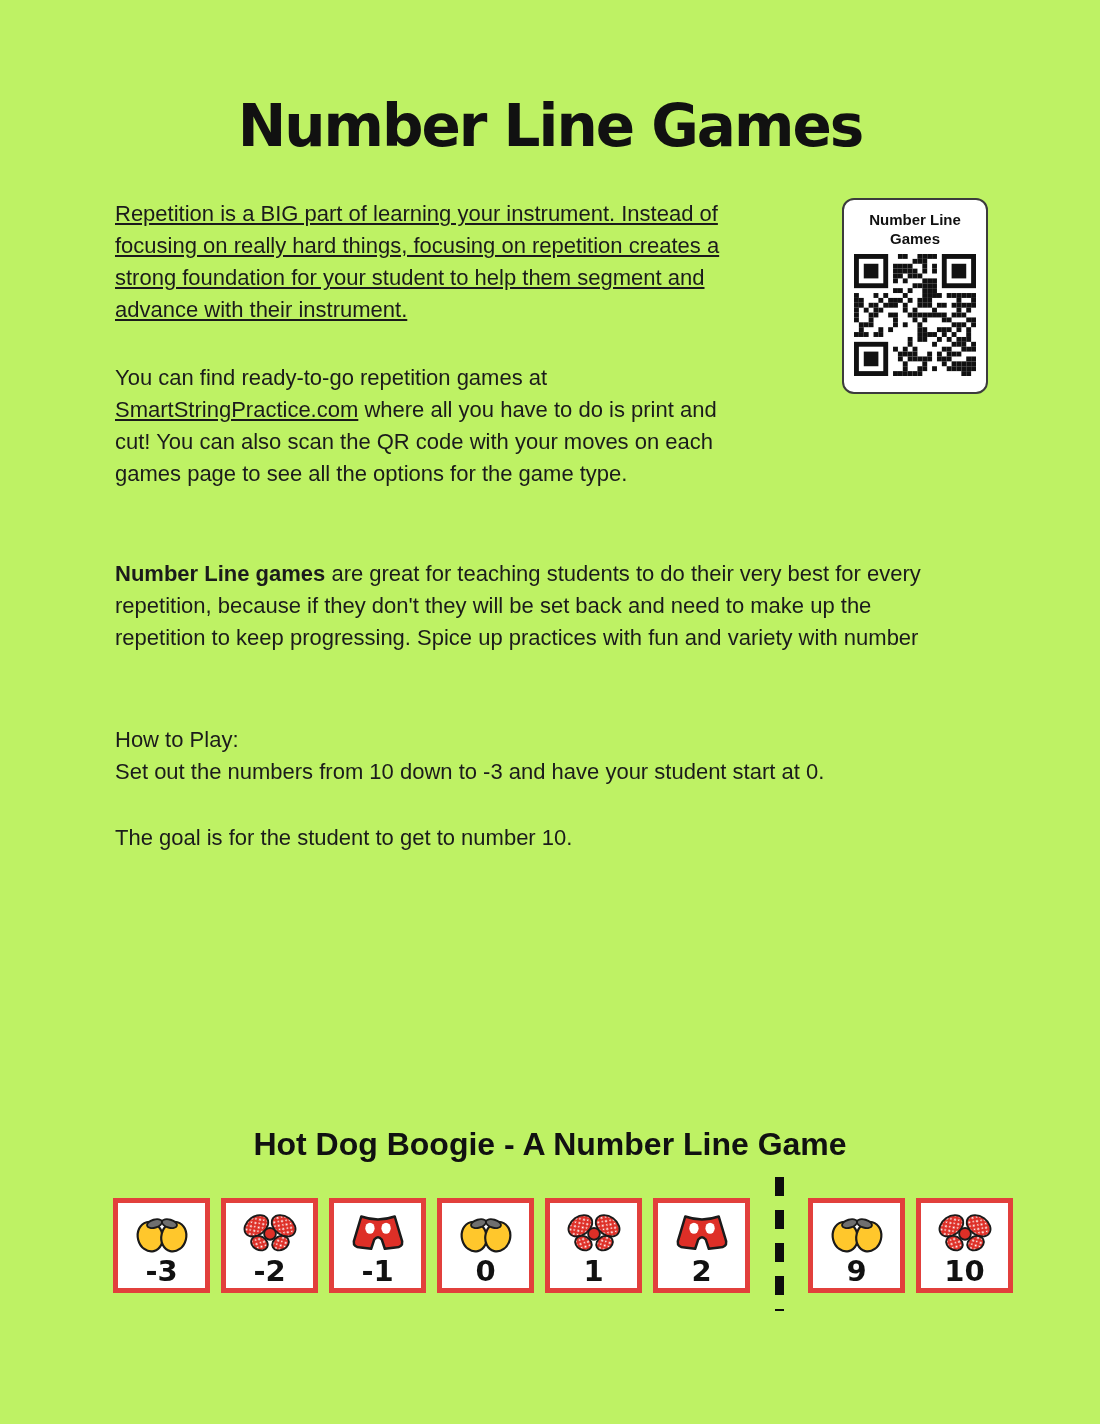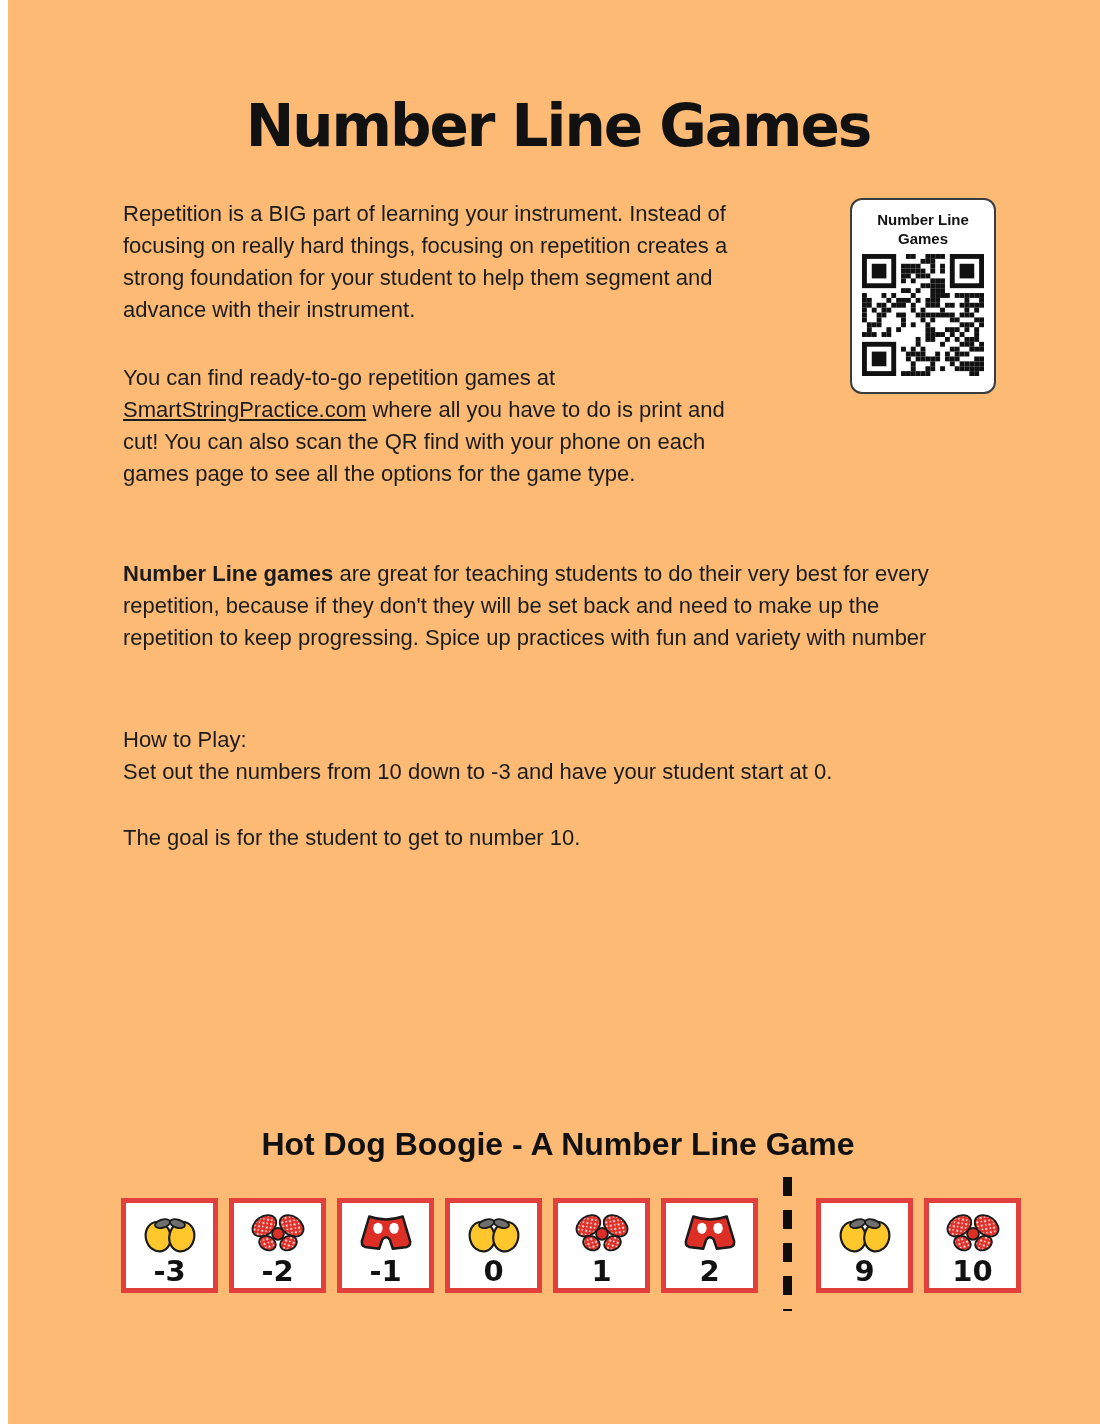--- a/index.html
+++ b/index.html
@@ -2,32 +2,32 @@
 <html><head>
 <meta charset="utf-8">
 <style>
   * { margin:0; padding:0; box-sizing:border-box; }
   html,body { background:#ffffff; }
   body {
     width:1100px; height:1424px; position:relative;
     font-family:"Liberation Sans", sans-serif;
     color:#1b1b1b;
   }
-  .page { position:absolute; inset:0; background:#fdba74; overflow:hidden;margin-left:8px; }
+  .page { position:absolute; inset:0; background:#bef264; overflow:hidden; }
 
   .title {
     position:absolute; top:92px; left:0; width:1100px;
     text-align:center;
     font-family:"DejaVu Sans","Liberation Sans",sans-serif;
     font-weight:bold; font-size:58px; letter-spacing:-2px; color:#111;
   }
 
   .bodyline { font-size:22px; line-height:32px; color:#1b1b1b; }
 
-  .intro-p1 { position:absolute; left:115px; top:198px; width:690px; }
+  .intro-p1 { position:absolute; left:115px; top:198px; width:690px;text-decoration:underline; }
   .intro-p2 { position:absolute; left:115px; top:362px; width:690px; }
   .link { text-decoration:underline; color:#1b1b1b; cursor:pointer; }
 
   .qr-box {
     position:absolute; left:842px; top:198px; width:146px; height:196px;
     border:2px solid #3c3c3c; border-radius:12px; background:#fff;
     display:flex; flex-direction:column; align-items:center; padding-top:10px;
   }
   .qr-label {
     font-size:15px; font-weight:bold; line-height:19px; text-align:center;
@@ -106,21 +106,21 @@
   <div class="intro-p1">
     <div class="bodyline">Repetition is a BIG part of learning your instrument. Instead of</div>
     <div class="bodyline">focusing on really hard things, focusing on repetition creates a</div>
     <div class="bodyline">strong foundation for your student to help them segment and</div>
     <div class="bodyline">advance with their instrument.</div>
   </div>
 
   <div class="intro-p2">
     <div class="bodyline">You can find ready-to-go repetition games at</div>
     <div class="bodyline"><span class="link">SmartStringPractice.com</span><span> where all you have to do is print and</span></div>
-    <div class="bodyline">cut! You can also scan the QR find with your phone on each</div>
+    <div class="bodyline">cut! You can also scan the QR code with your moves on each</div>
     <div class="bodyline">games page to see all the options for the game type.</div>
   </div>
 
   <div class="qr-box">
     <div class="qr-label">Number Line Games</div>
     <svg id="qr-svg" class="qr-svg" viewBox="0 0 125 125">
         <g fill="#111111">
           <rect x="45" y="0" width="5" height="5"></rect>
           <rect x="50" y="0" width="5" height="5"></rect>
           <rect x="65" y="0" width="5" height="5"></rect>

